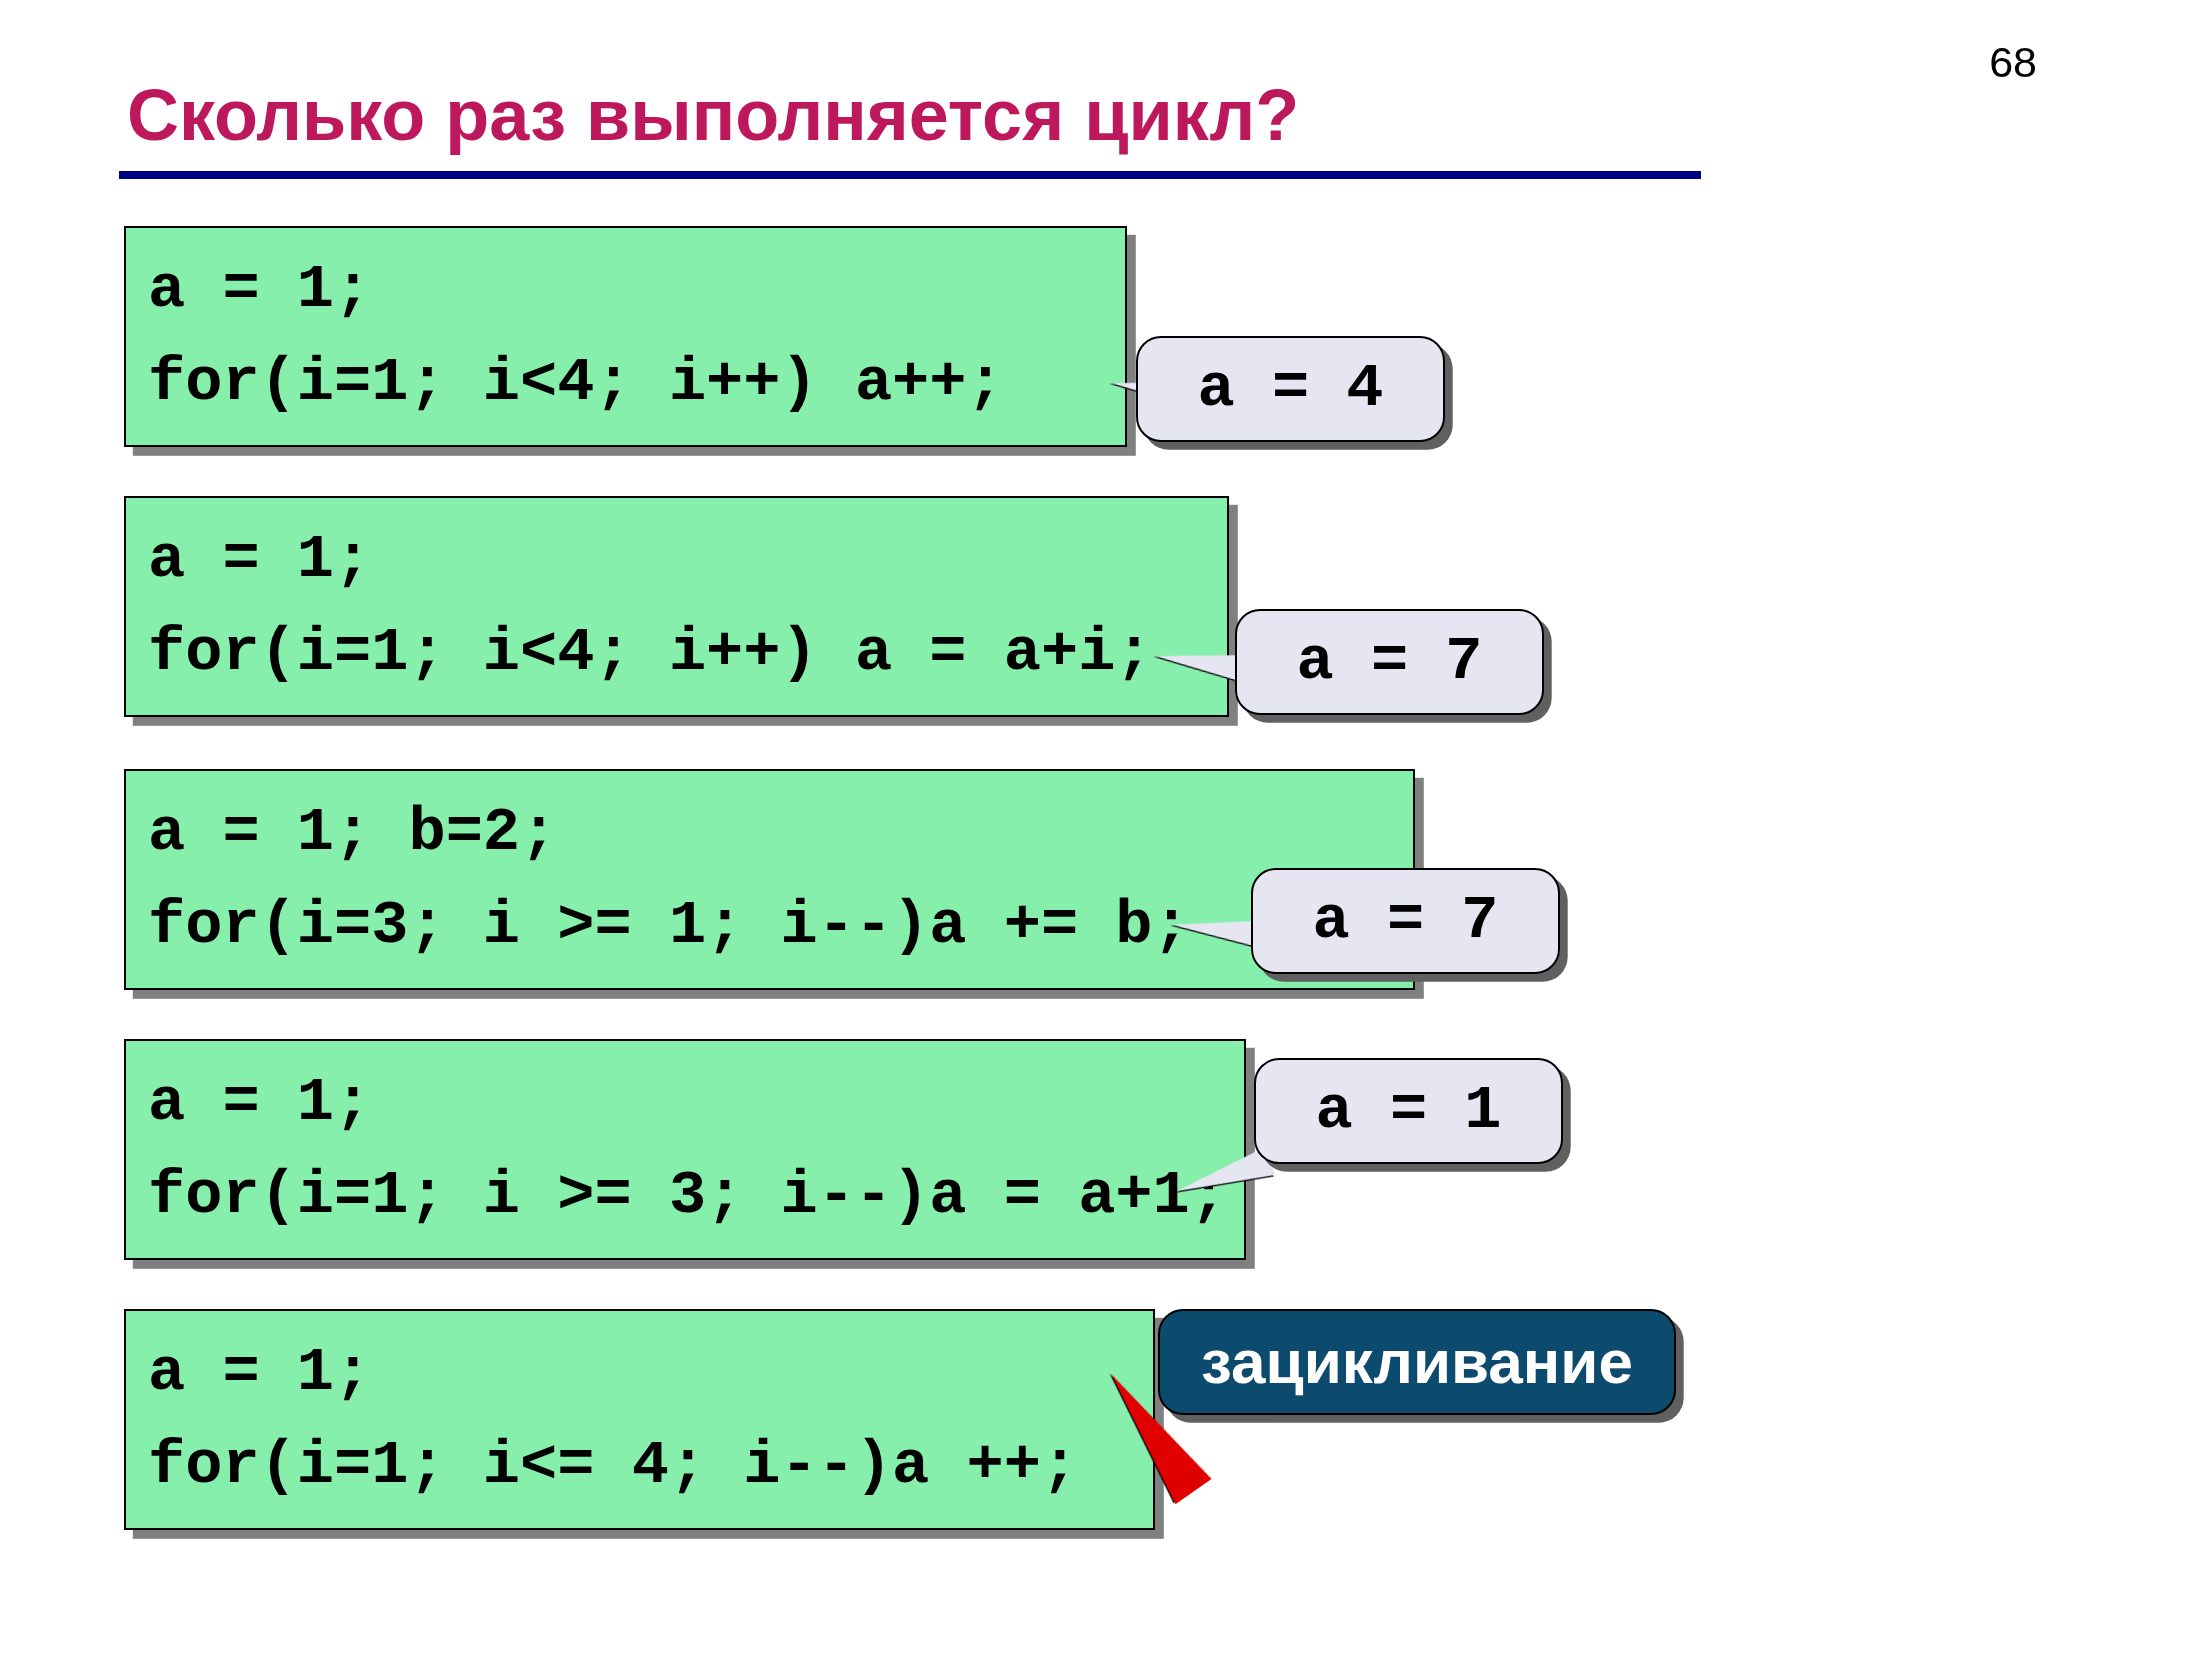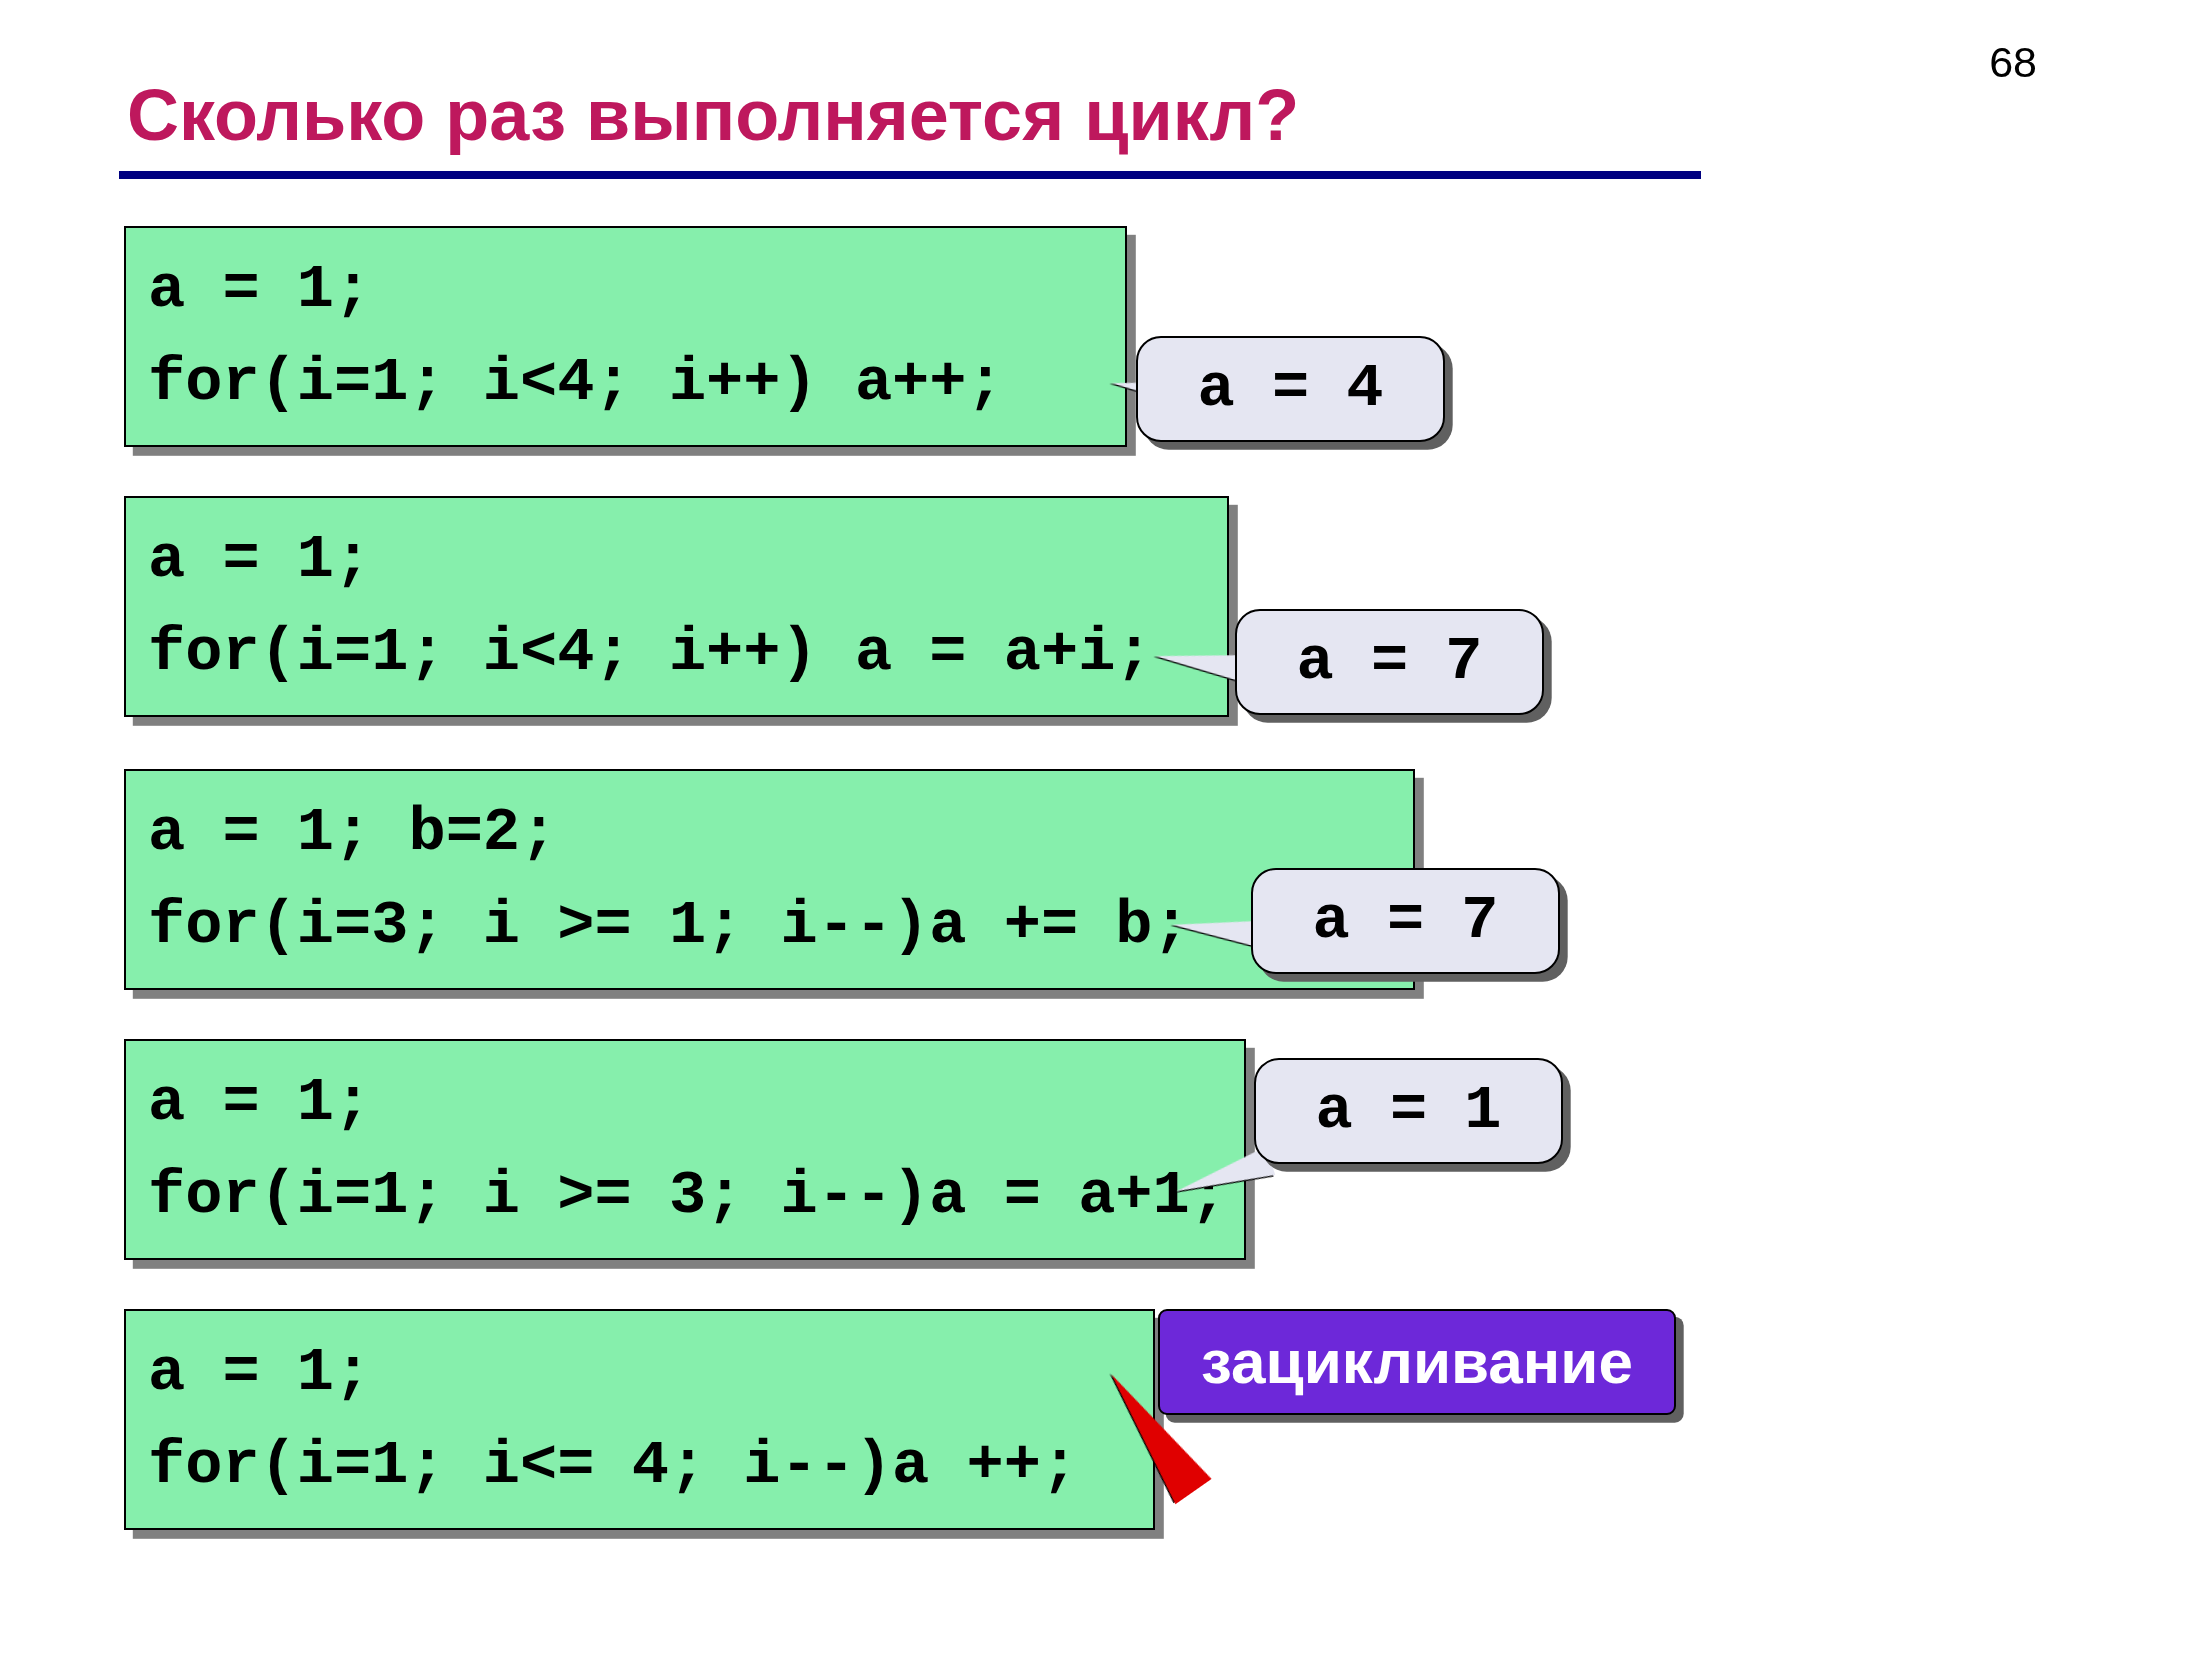--- a/index.html
+++ b/index.html
@@ -59,25 +59,25 @@
     font-size: 62px;
     font-weight: bold;
     color: #000;
     text-align: center;
     padding: 15.4px 0;
     width: 309px;
   }
 
   
   .answer.red {
-    background: #6d28d9;
+    background: #0c4a6e;
     border-color: #000;
     color: #fff;
     font-family: Arial, Helvetica, sans-serif;
-    border-radius: 9px;
+    border-radius: 25px;
     width: 518px;
   }
 
   
   .pointer {
     position: absolute;
     width: 0;
     height: 0;
   }
   

